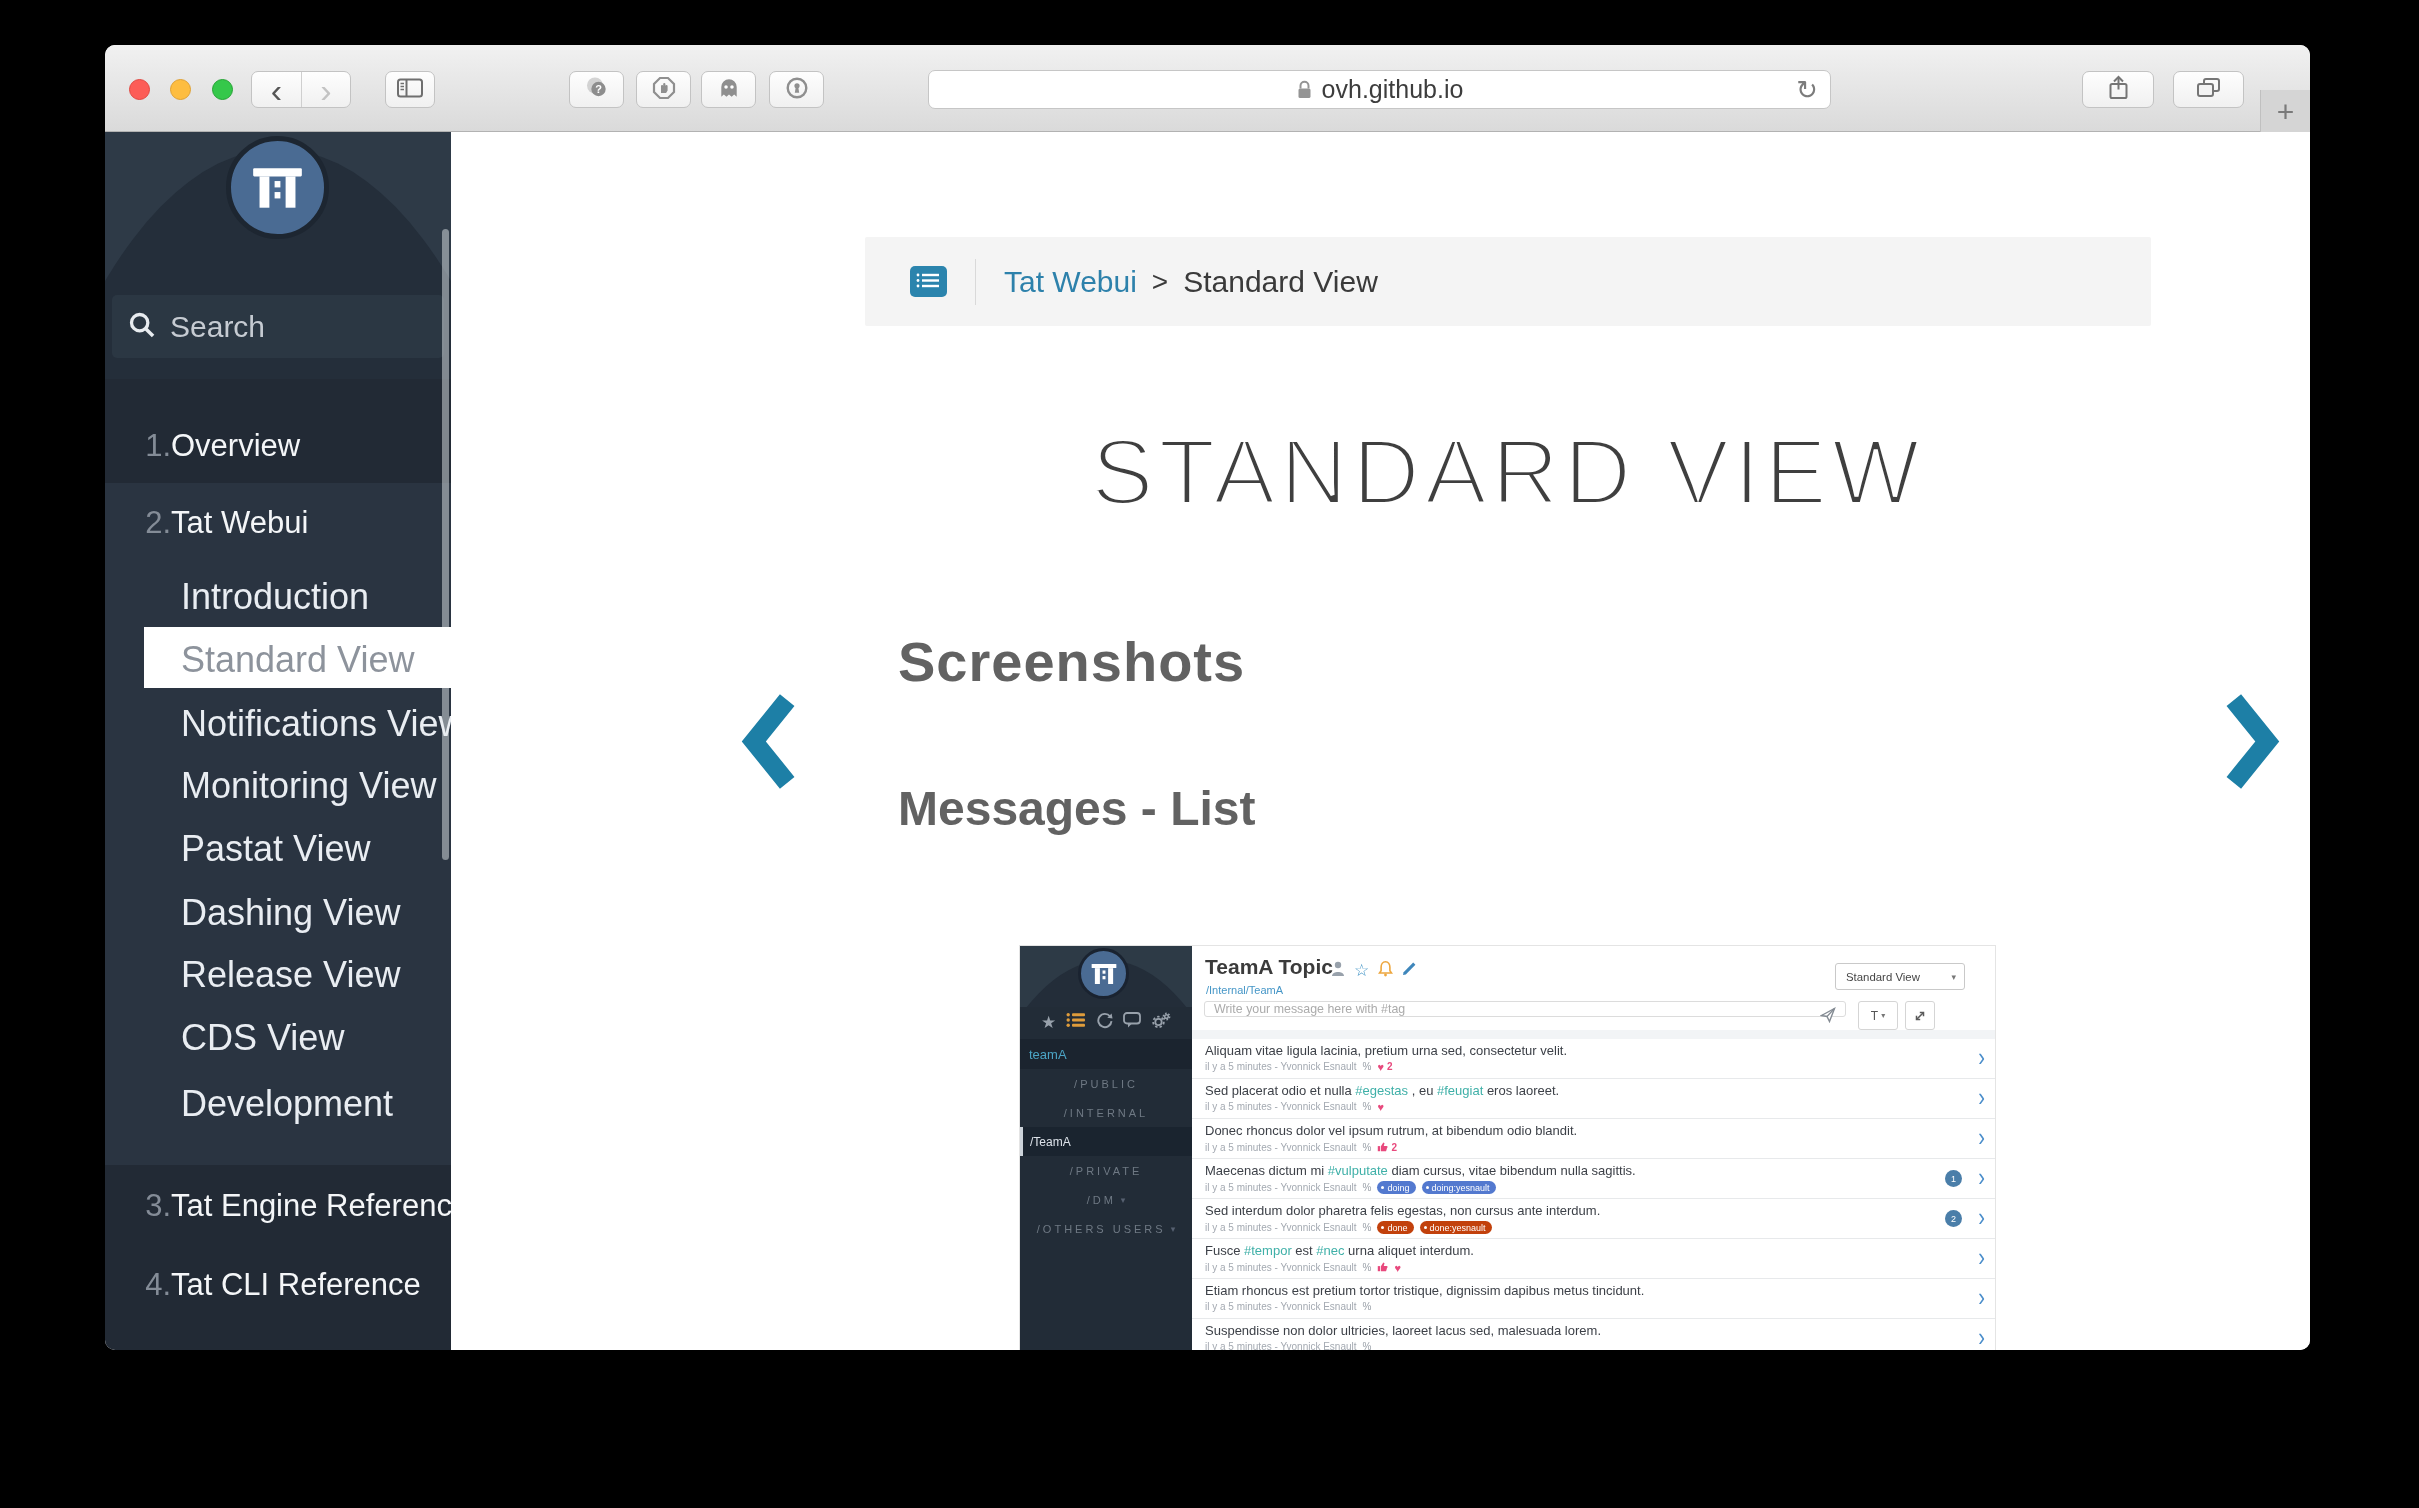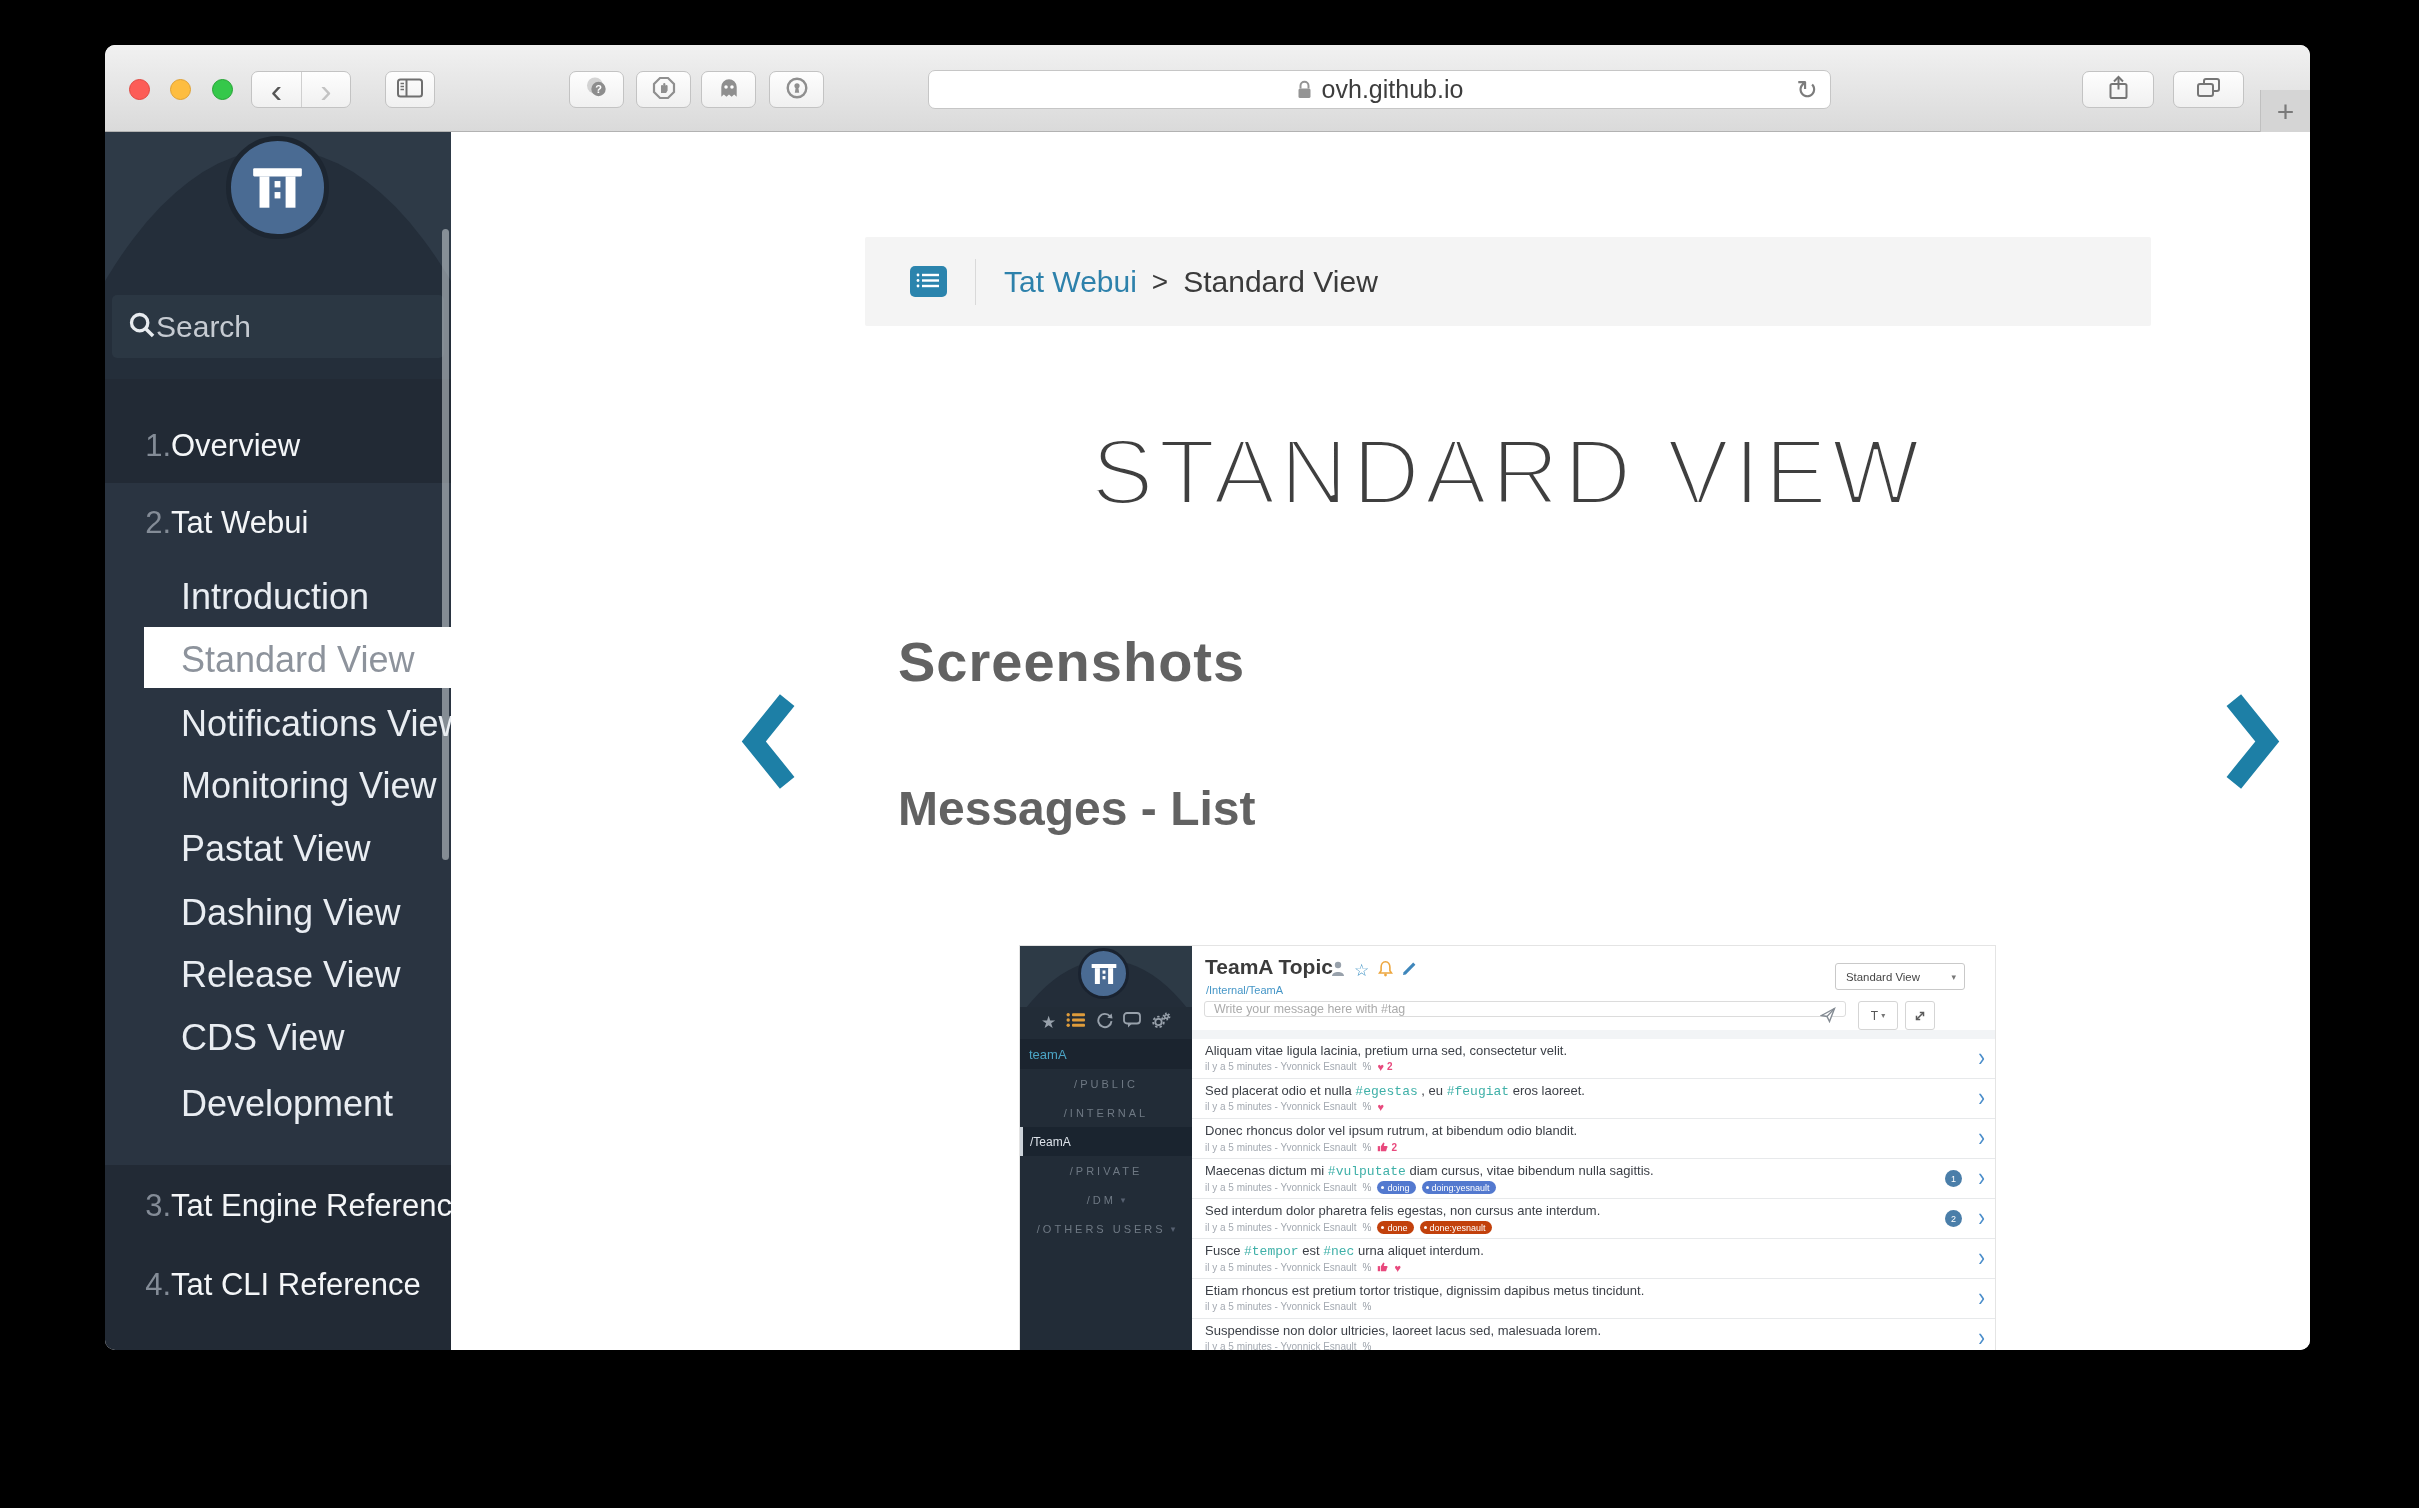--- a/index.html
+++ b/index.html
@@ -26,21 +26,21 @@
   #btn-share { left:1977px; width:72px; } #btn-tabs { left:2068px; width:71px; }
   #newtab { position:absolute; right:0; top:45px; width:50px; height:44px; background:#d5d5d5; border-left:1px solid #c0c0c0; display:flex; align-items:center; justify-content:center; font-size:30px; color:#7a7a7a; }
 
   
   #docbar { position:absolute; left:0; top:87px; width:346px; bottom:0; background:#222a35; }
   #docbar-header { position:absolute; top:0; left:0; right:0; height:163px; background:#2e3a47; overflow:hidden; }
   .dome { position:absolute; left:-134px; top:17px; width:614px; height:1519px; border-radius:50%; background:#242e3a; }
   #logo { position:absolute; left:121px; top:4px; width:103px; height:103px; border-radius:50%; background:#4a6b93; border:5px solid #1d2631; display:flex; align-items:center; justify-content:center; }
   #docsearch { position:absolute; top:163px; left:0; right:0; height:84px; background:#242e3a; }
   #docsearch .box { position:absolute; left:7px; right:7px; top:0; height:63px; background:#2b3743; border-radius:5px; display:flex; align-items:center; padding-left:16px; }
-  #docsearch input { flex:1; background:transparent; border:none; outline:none; font-size:30px; color:#c6cbd2; font-family:inherit; }
+  #docsearch input { flex:1; background:transparent; border:none; outline:none; font-size:30px; color:#c6cbd2; margin-left:14px; font-family:inherit; }
   #docsearch input::placeholder { color:#c6cbd2; }
   #sec2bg { position:absolute; top:351px; height:682px; left:0; right:0; background:#2a3441; }
   #scrollthumb { position:absolute; left:337px; top:97px; width:7px; height:631px; border-radius:4px; background:rgba(222,227,232,.5); }
   #active-row { position:absolute; top:495px; height:61px; left:39px; right:0; background:#fff; }
   .nav-main { position:absolute; left:28px; height:38px; line-height:38px; font-size:31px; color:#f4f6f8; white-space:nowrap;text-align:right; }
   .nav-main .num { display:inline-block; width:38px; color:#848c97; }
   .nav-sub { position:absolute; left:76px; height:36px; line-height:36px; font-size:36px; color:#e9edf2; white-space:nowrap; }
   .nav-sub.active { color:#8d939c; }
 
   
@@ -81,21 +81,21 @@
   .composer { position:absolute; left:12px; top:55px; width:642px; height:16px; border:1px solid #dcdcdc; border-radius:3px; font-size:12.4px; color:#333; padding:0 34px 0 9px; font-family:inherit; }
   .composer::placeholder { color:#ababab; }
   .plane { position:absolute; left:628px; top:61px; }
   .cbtn { position:absolute; top:55px; height:29px; border:1px solid #d5d5d5; border-radius:3px; background:#fff; display:flex; align-items:center; justify-content:center; }
   #cbtn-filter { left:666px; width:40px; gap:3px; font-size:12px; color:#555; }
   #cbtn-filter .caret { font-size:8px; color:#777; }
   #cbtn-expand { left:713px; width:30px; }
   .mlist { position:absolute; left:0; right:0; top:84px; bottom:0; background:#f2f4f6; padding-top:9px; overflow:hidden; }
   .msg { position:relative; height:40px; background:#fff; border-bottom:1px solid #e7e9eb; }
   .msg-text { position:absolute; left:13px; right:59px; top:4px; font-size:13px; color:#3d4148; white-space:nowrap; overflow:hidden; }
-  .tag { color:#3fb0a8;font-family:Liberation Mono, monospace; }
+  .tag { color:#3fb0a8; }
   .msg-meta { position:absolute; left:13px; top:22px; font-size:10px; color:#a3a9b1; display:flex; align-items:center; gap:6px; }
   .mlink { color:#9aa0a8; }
   .heart { color:#e8497d; font-size:11px; line-height:10px; }
   .hcount { color:#e8497d; font-weight:bold; margin-left:-3px; }
   .badge { height:13px; border-radius:7px; background:#5379cf; color:#fff; font-size:9px; display:flex; align-items:center; padding:0 6px 0 4px; gap:3px; }
   .badge::before { content:""; width:3px; height:3px; border-radius:50%; background:#fff; }
   .badge.green { background:#c2410c; }
   .mchev { position:absolute; right:10px; top:7px; font-size:20px; color:#4b8ecb; transform:scaleY(1.25); }
   .mcount { position:absolute; right:33px; top:11px; width:17px; height:17px; border-radius:50%; background:#4a7ea9; color:#fff; font-size:9px; display:flex; align-items:center; justify-content:center; }
 </style>

